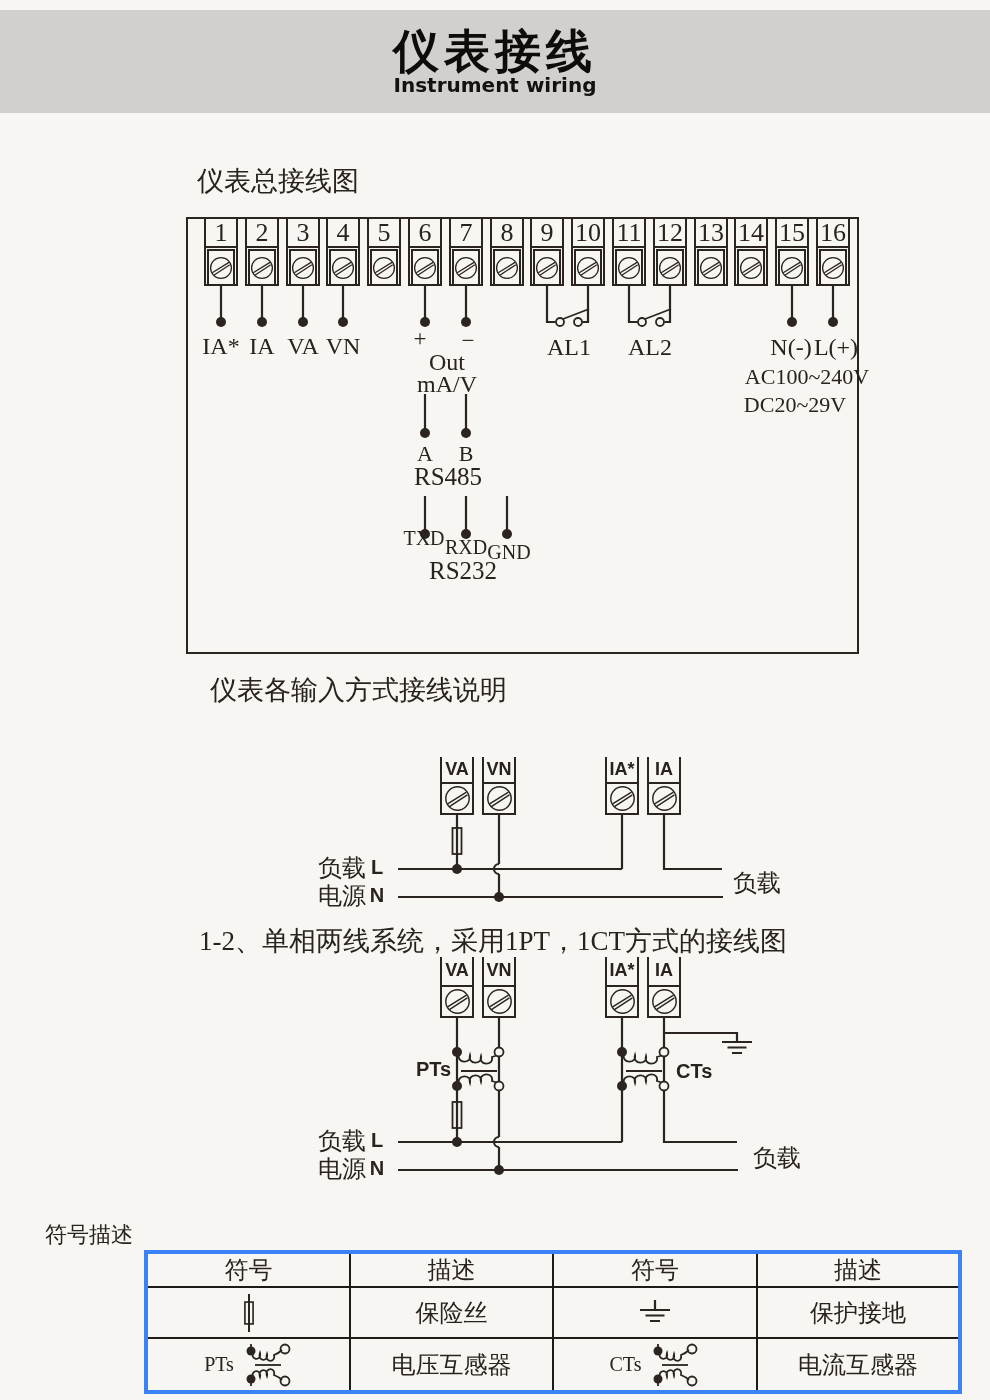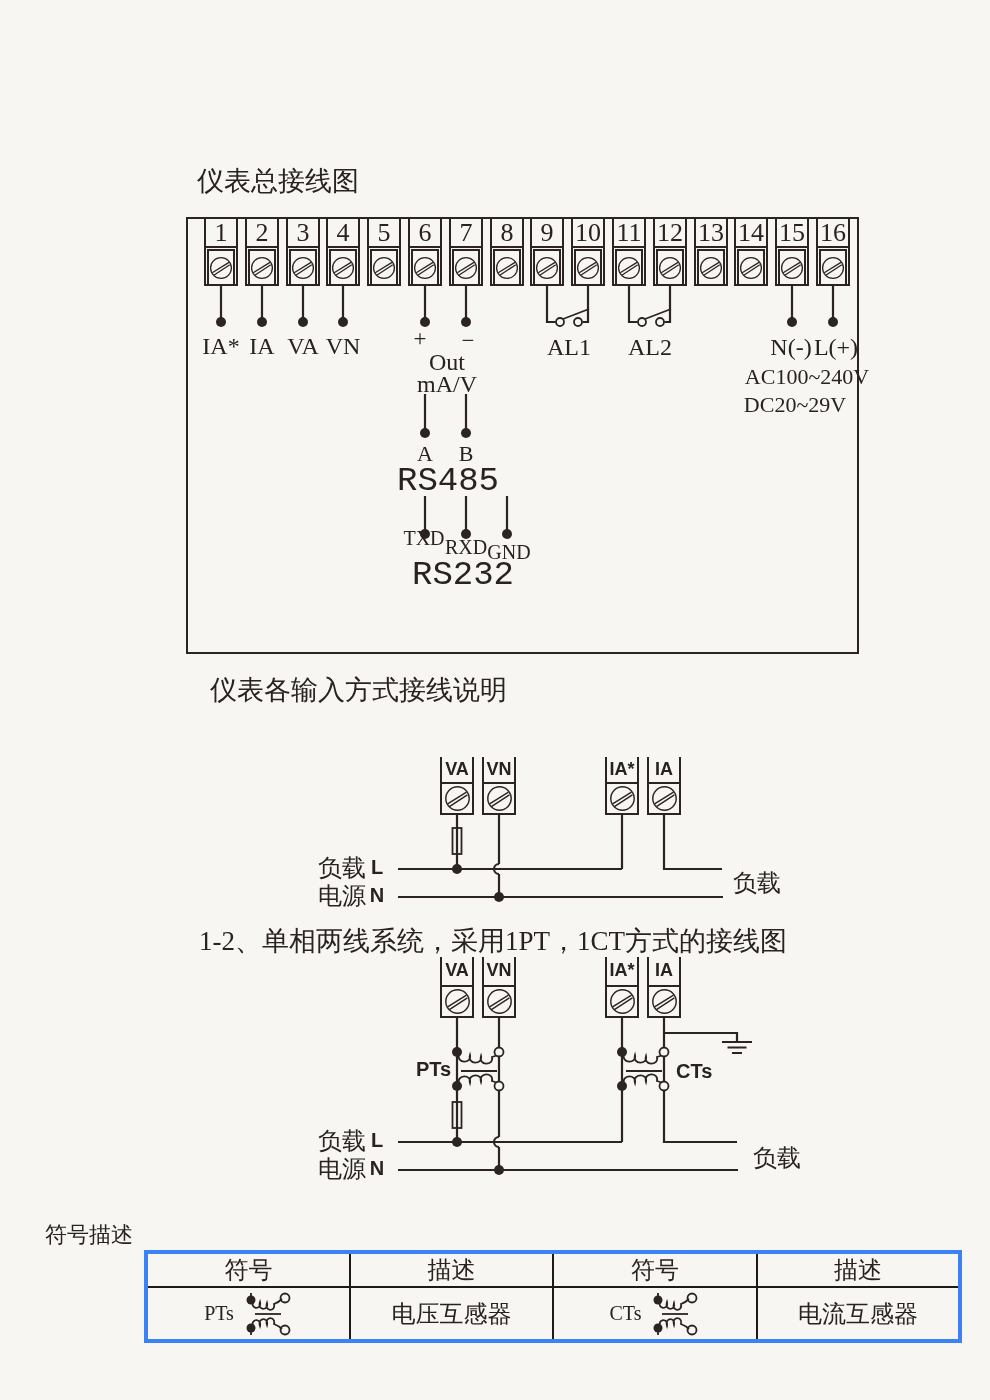--- a/index.html
+++ b/index.html
@@ -38,21 +38,21 @@
         text-align:center;font-family:"Liberation Sans","DejaVu Sans",sans-serif;
         font-weight:bold;font-size:18px;line-height:24px;}
   .sterm-label.tall{height:28px;line-height:27px;}
   .sterm-screw{height:33px;border:2.5px solid #2b2420;box-sizing:border-box;display:flex;
         align-items:center;justify-content:center;}
   
   .dlab{position:absolute;transform:translateX(-50%);white-space:nowrap;
         font-size:24px;line-height:1;color:#29221e;}
   .llab{position:absolute;white-space:nowrap;font-size:24px;line-height:1;color:#29221e;}
   .sans{font-family:"Liberation Sans","DejaVu Sans",sans-serif;font-weight:bold;font-size:20px;}
-  .f22{font-size:22px;} .f25{font-size:34px;font-family:Liberation Mono, monospace;} .f20{font-size:20px;} .f23{font-size:23px;}
+  .f22{font-size:22px;} .f25{font-size:25px;} .f20{font-size:20px;} .f23{font-size:23px;}
   
   .symtable{position:absolute;left:144px;top:1250px;width:814px;border-collapse:collapse;
         table-layout:fixed;border:4px solid #3b82f6;}
   .symtable th,.symtable td{border:2px solid #1f1a16;text-align:center;vertical-align:middle;
         font-size:24px;font-weight:normal;padding:0;}
   .symtable th{height:28px;}
   .row2 td{height:49px;}
   .row3 td{height:51px;}
   .symcell{display:flex;align-items:center;justify-content:center;gap:7px;}
   .ptslab{font-size:20px;}
@@ -82,20 +82,24 @@
       <circle class="odot" cx="44" cy="39" r="4.5"></circle>
       <path class="thin" d="M12 10 c-3 9 9 9 7 1 c-3 9 9 9 7 1 c-3 9 9 9 7 1 q5 -2 8 -5"></path>
       <path class="thin" d="M14 23 H40"></path>
       <path class="thin" d="M12 36 c-3 -9 9 -9 7 -1 c-3 -9 9 -9 7 -1 c-3 -9 9 -9 7 -1 q5 2 8 5"></path>
     </g>
   </defs>
 </svg>
 
 <div class="page">
 
+  <div class="band">
+    <div class="band-title">仪表接线</div>
+    <div class="band-sub">Instrument wiring</div>
+  </div>
 
   <div class="h1" style="left:197px;top:166px">仪表总接线图</div>
 
   <svg class="overlay" width="990" height="1400">
     <g>
       <path class="wire" d="M221 286 V318 M262 286 V318 M303 286 V318 M343 286 V318
         M425 286 V318 M466 286 V318 M792 286 V318 M833 286 V318
         M547 286 V322 H555.5 M582.5 322 H588 V286
         M629 286 V322 H637.5 M664.5 322 H670 V286
         M425 394 V429 M466 394 V429
@@ -407,20 +411,38 @@
         <col style="width:204px">
         <col style="width:203px">
       </colgroup>
     <tbody>
         <tr>
       <th>符号</th>
       <th>描述</th>
       <th>符号</th>
       <th>描述</th>
     </tr>
+    <tr class="row2">
+      <td>
+        <div class="symcell">
+              <svg width="20" height="40" viewBox="0 0 22 42">
+                <use href="#fuse-sym"></use>
+              </svg>
+            </div>
+      </td>
+      <td>保险丝</td>
+      <td>
+        <div class="symcell">
+              <svg width="34" height="26" viewBox="0 0 34 26">
+                <use href="#ground-sym"></use>
+              </svg>
+            </div>
+      </td>
+      <td>保护接地</td>
+    </tr>
     <tr class="row3">
       <td>
         <div class="symcell">
           <span class="ptslab">PTs</span>
           <svg width="52" height="46" viewBox="0 0 52 46">
                 <use href="#xfmr-sym"></use>
               </svg>
         </div>
       </td>
       <td>电压互感器</td>

